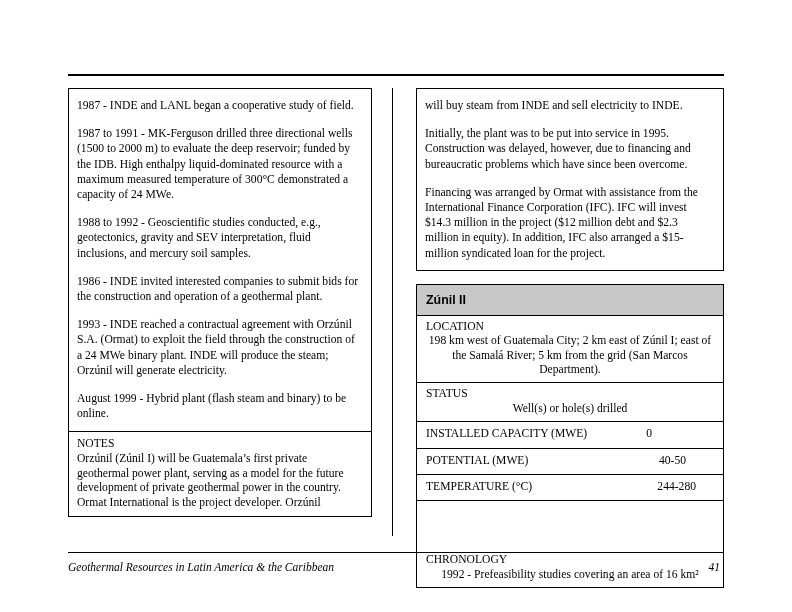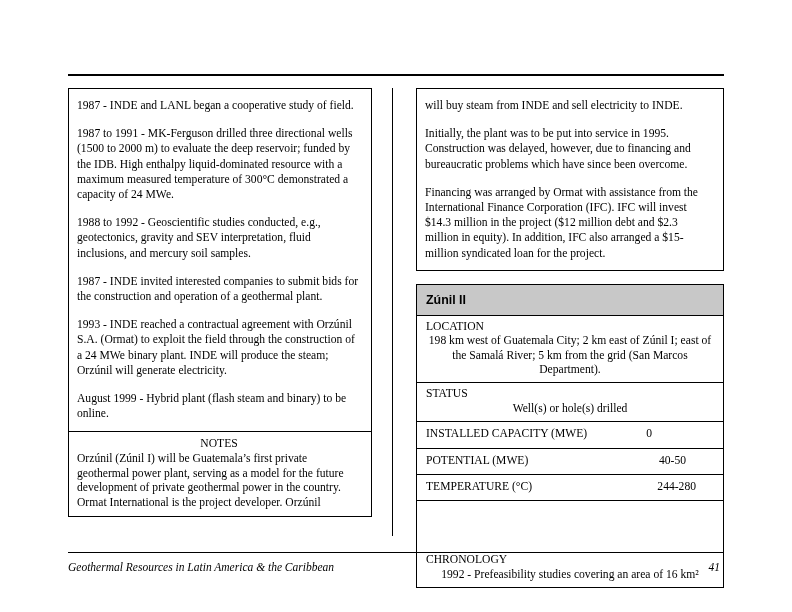--- a/index.html
+++ b/index.html
@@ -90,21 +90,20 @@
   .notes-box {
     border: 1px solid #000000;
     border-top: none;
     padding: 5px 10px 6px 8px;
     font-size: 11.6px;
     line-height: 14.6px;
     background: #ffffff;
   }
   .notes-box .notes-head {
     margin: 0 0 0 0;
-    text-align: center;
   }
   .notes-box p {
     margin: 0;
   }
 
   
   .v-divider {
     position: absolute;
     left: 392px;
     top: 88px;
@@ -181,21 +180,21 @@
 
 <div class="page">
 
   <div class="top-rule"></div>
 
   <div class="col-left">
     <div class="timeline-box">
       <p>1987 - INDE and LANL began a cooperative study of field.</p>
       <p>1987 to 1991 - MK-Ferguson drilled three directional wells (1500 to 2000 m)  to evaluate the deep reservoir; funded by the IDB.  High enthalpy liquid-dominated resource with a maximum measured temperature of 300°C demonstrated a capacity of 24 MWe.</p>
       <p>1988 to 1992 - Geoscientific studies conducted, e.g., geotectonics, gravity and SEV interpretation, fluid inclusions, and mercury soil samples.</p>
-      <p>1987 - INDE invited interested companies to submit bids for the construction and operation of a geothermal plant.</p>
+      <p>1986 - INDE invited interested companies to submit bids for the construction and operation of a geothermal plant.</p>
       <p>1993 - INDE reached a contractual agreement with Orzúnil S.A. (Ormat)  to exploit the field through the construction of a 24 MWe binary plant.  INDE will produce the steam; Orzúnil will generate electricity.</p>
       <p>August 1999 - Hybrid plant (flash steam and binary) to be online.</p>
     </div>
     <div class="notes-box">
       <p class="notes-head">NOTES</p>
       <p>Orzúnil (Zúnil I) will be Guatemala’s first private geothermal power plant, serving as a model for the future development of private geothermal power in the country.  Ormat International is the project developer.  Orzúnil</p>
     </div>
   </div>
 
   <div class="v-divider"></div>

